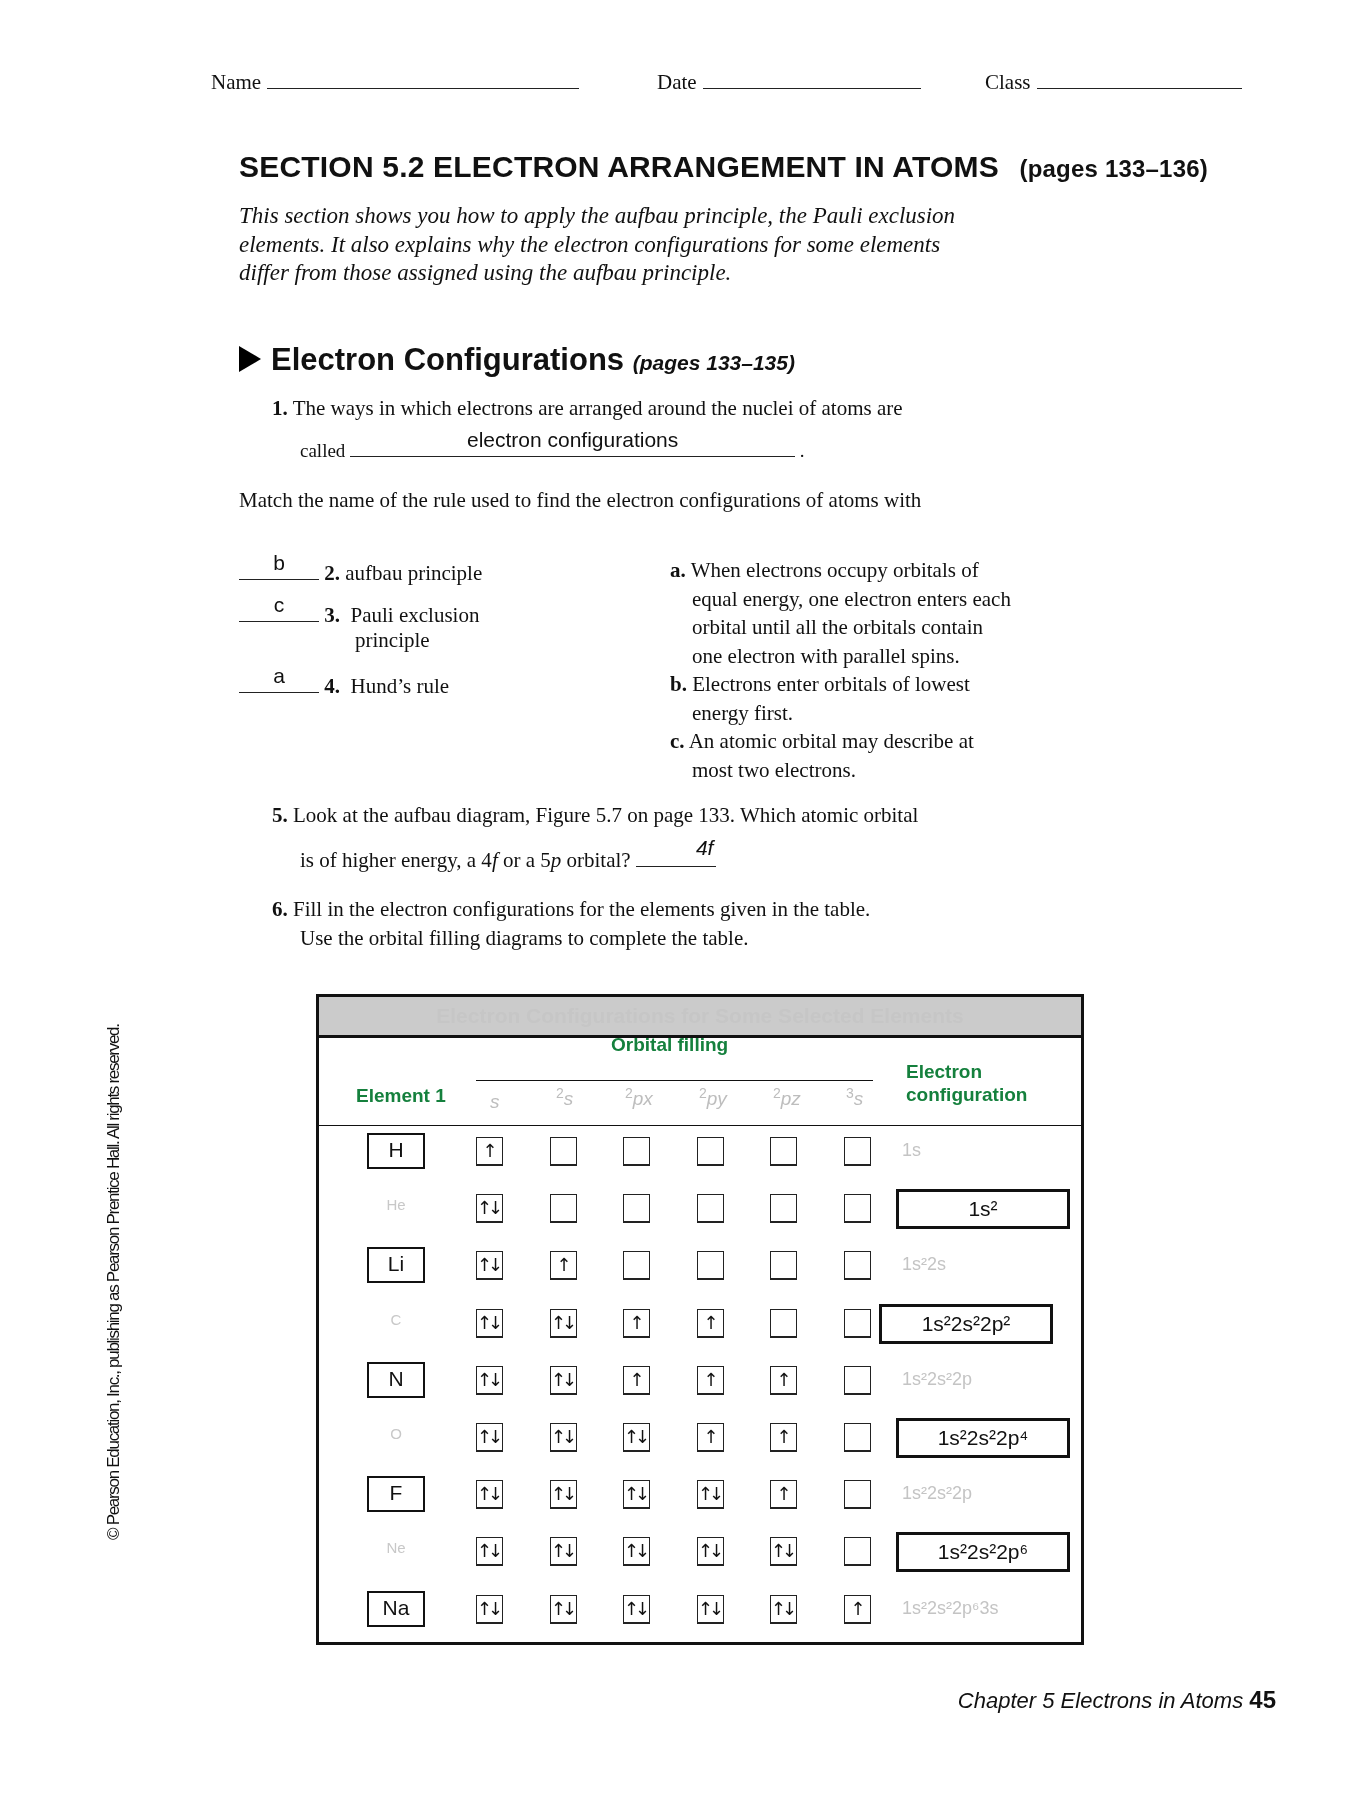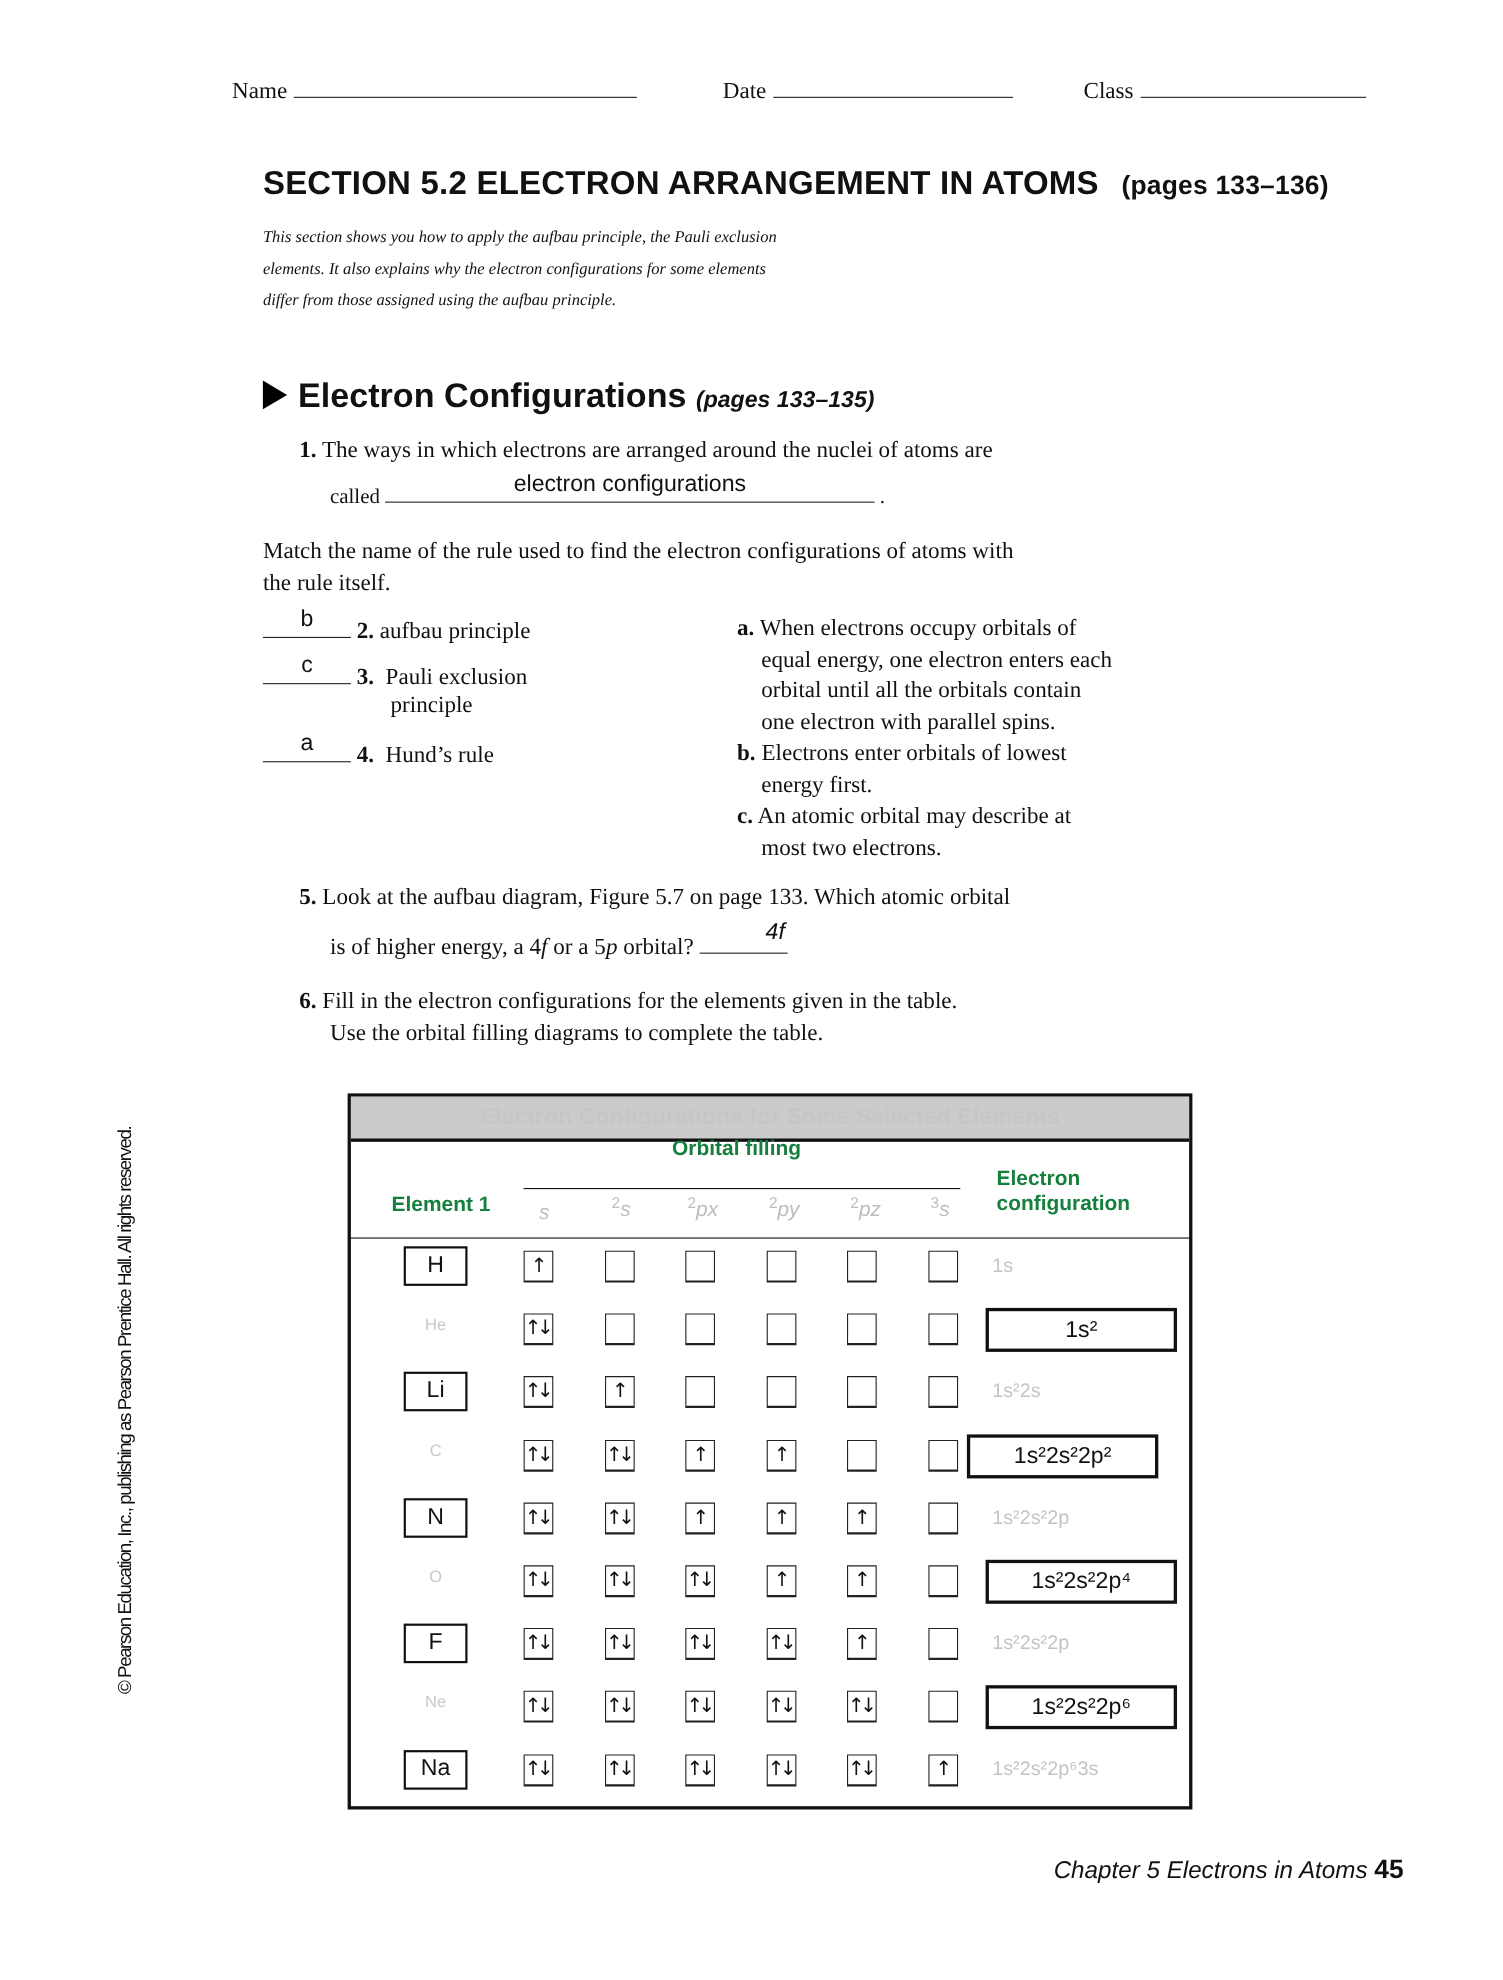--- a/index.html
+++ b/index.html
@@ -3,21 +3,21 @@
 <meta charset="utf-8">
 <style>
   html, body { margin:0; padding:0; background:#fff; }
   body { width:1366px; height:1800px; position:relative; overflow:hidden; color:#111; font-family:"Liberation Serif", serif; }
   .abs { position:absolute; white-space:nowrap; }
   .serif { font-family:"Liberation Serif", serif; }
   .hdr-field { font-size:21px; }
   .uline { display:inline-block; border-bottom:1px solid #222; height:18px; vertical-align:baseline; margin-left:6px; }
   .section-title { font-family:"Liberation Sans", sans-serif; font-weight:bold; font-size:30px; letter-spacing:0.2px; }
   .section-title .pages { font-size:24px;margin-left:12px; }
-  .intro { font-style:italic; font-size:15px; line-height:28.5px; white-space:normal; width:720px; }
+  .intro { font-style:italic; font-size:23px; line-height:28.5px; white-space:normal; width:720px; }
   .subhead { font-family:"Liberation Sans", sans-serif; font-weight:bold; font-size:31px; }
   .subhead .pages { font-size:21px;font-style:italic; }
   .tri { display:inline-block; width:0; height:0; border-top:13px solid transparent; border-bottom:13px solid transparent; border-left:22px solid #000; margin-right:10px; vertical-align:-2px; }
   .q { font-size:21px; }
   .q b { font-weight:bold; }
   .blank { display:inline-block; border-bottom:1px solid #222; position:relative; vertical-align:baseline; }
   .blank .ans { position:absolute; left:0; right:0; bottom:4px; text-align:center; font-family:"Liberation Sans", sans-serif; font-size:21px; }
   .rule { font-size:21px; line-height:28.5px; }
   .rule .indent { padding-left:22px; display:block; }
 
@@ -73,21 +73,20 @@
   <b>1.</b> <span>The ways in which electrons are arranged around the nuclei of atoms are</span>
 </div>
 <div class="abs q serif" style="left:300px; top:436px; font-size:19px;">
   <span>called</span>
   <span class="blank" style="width:445px; height:20px;"><span class="ans">electron configurations</span></span>
   <span>.</span>
 </div>
 
 <div class="abs q serif" style="left:239px; top:486px; line-height:29px;">
   <div>Match the name of the rule used to find the electron configurations of atoms with</div>
-  <div>the rule itself.</div>
 </div>
 
 <div class="abs q serif" style="left:239px; top:557px;">
   <span class="blank" style="width:80px; height:22px;"><span class="ans">b</span></span>
   <b>2.</b> <span>aufbau principle</span>
 </div>
 <div class="abs q serif" style="left:239px; top:599px;">
   <span class="blank" style="width:80px; height:22px;"><span class="ans">c</span></span>
   <b>3.</b>&nbsp; <span>Pauli exclusion</span>
 </div>

